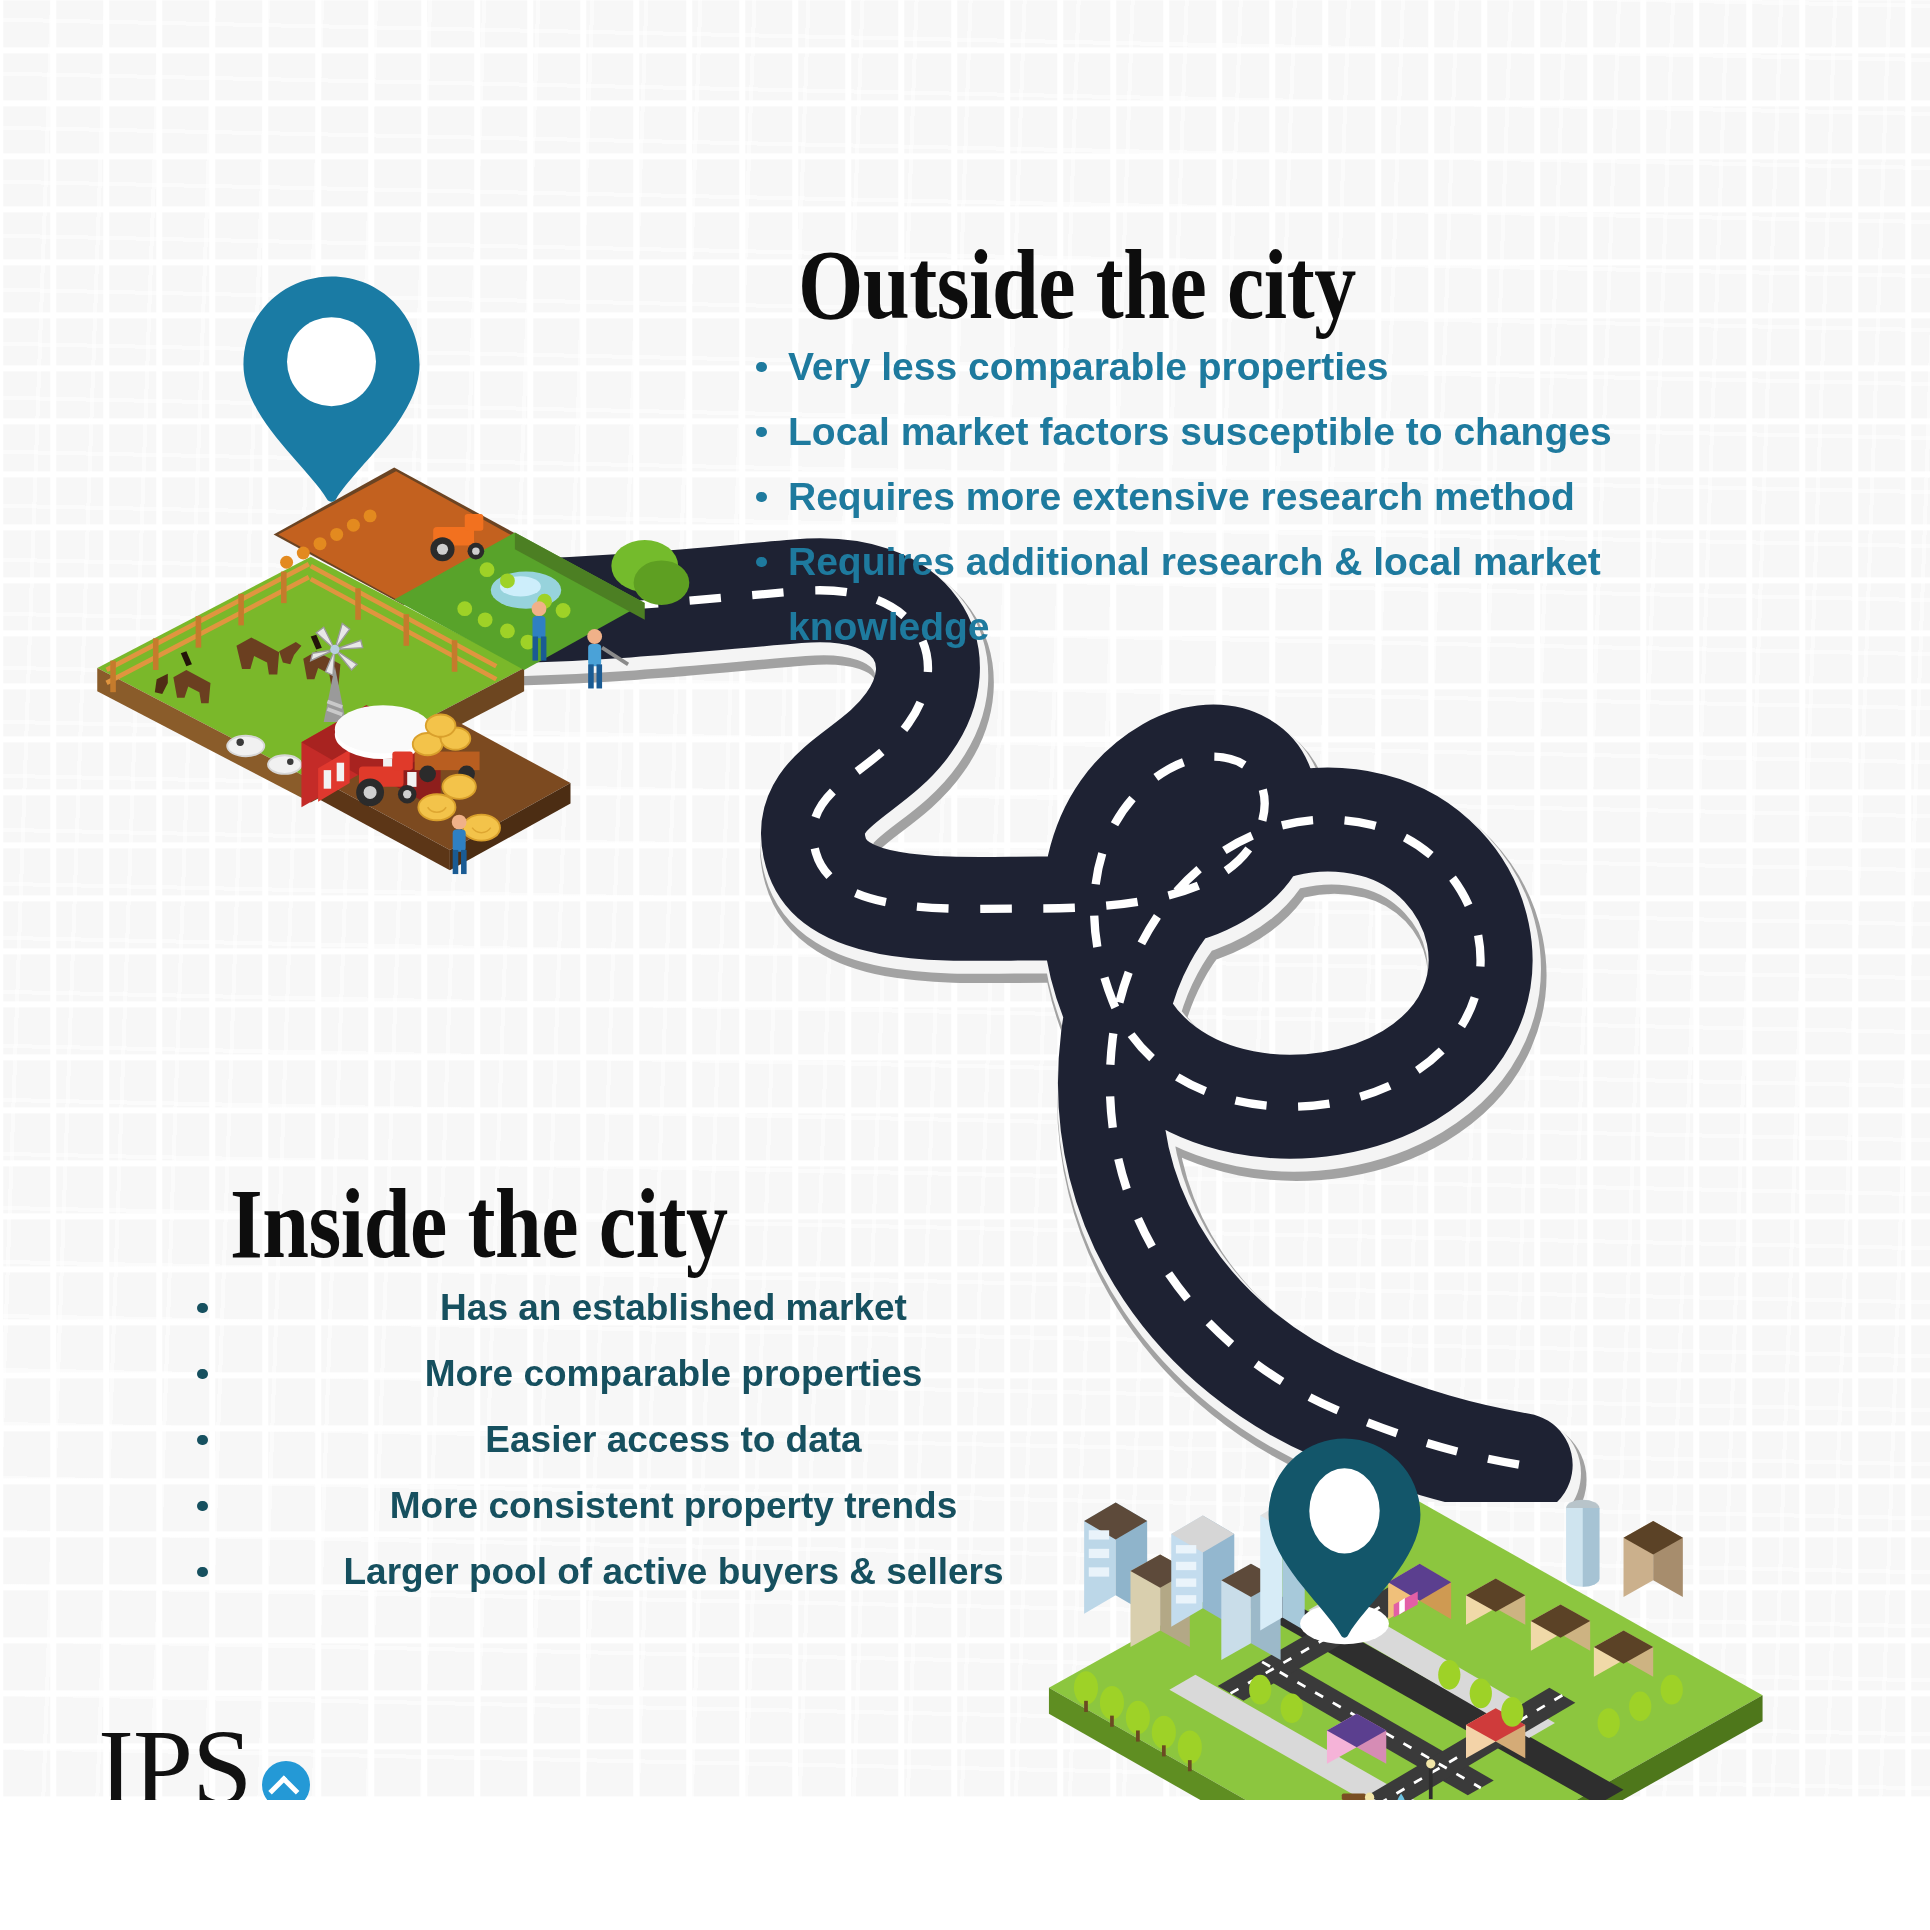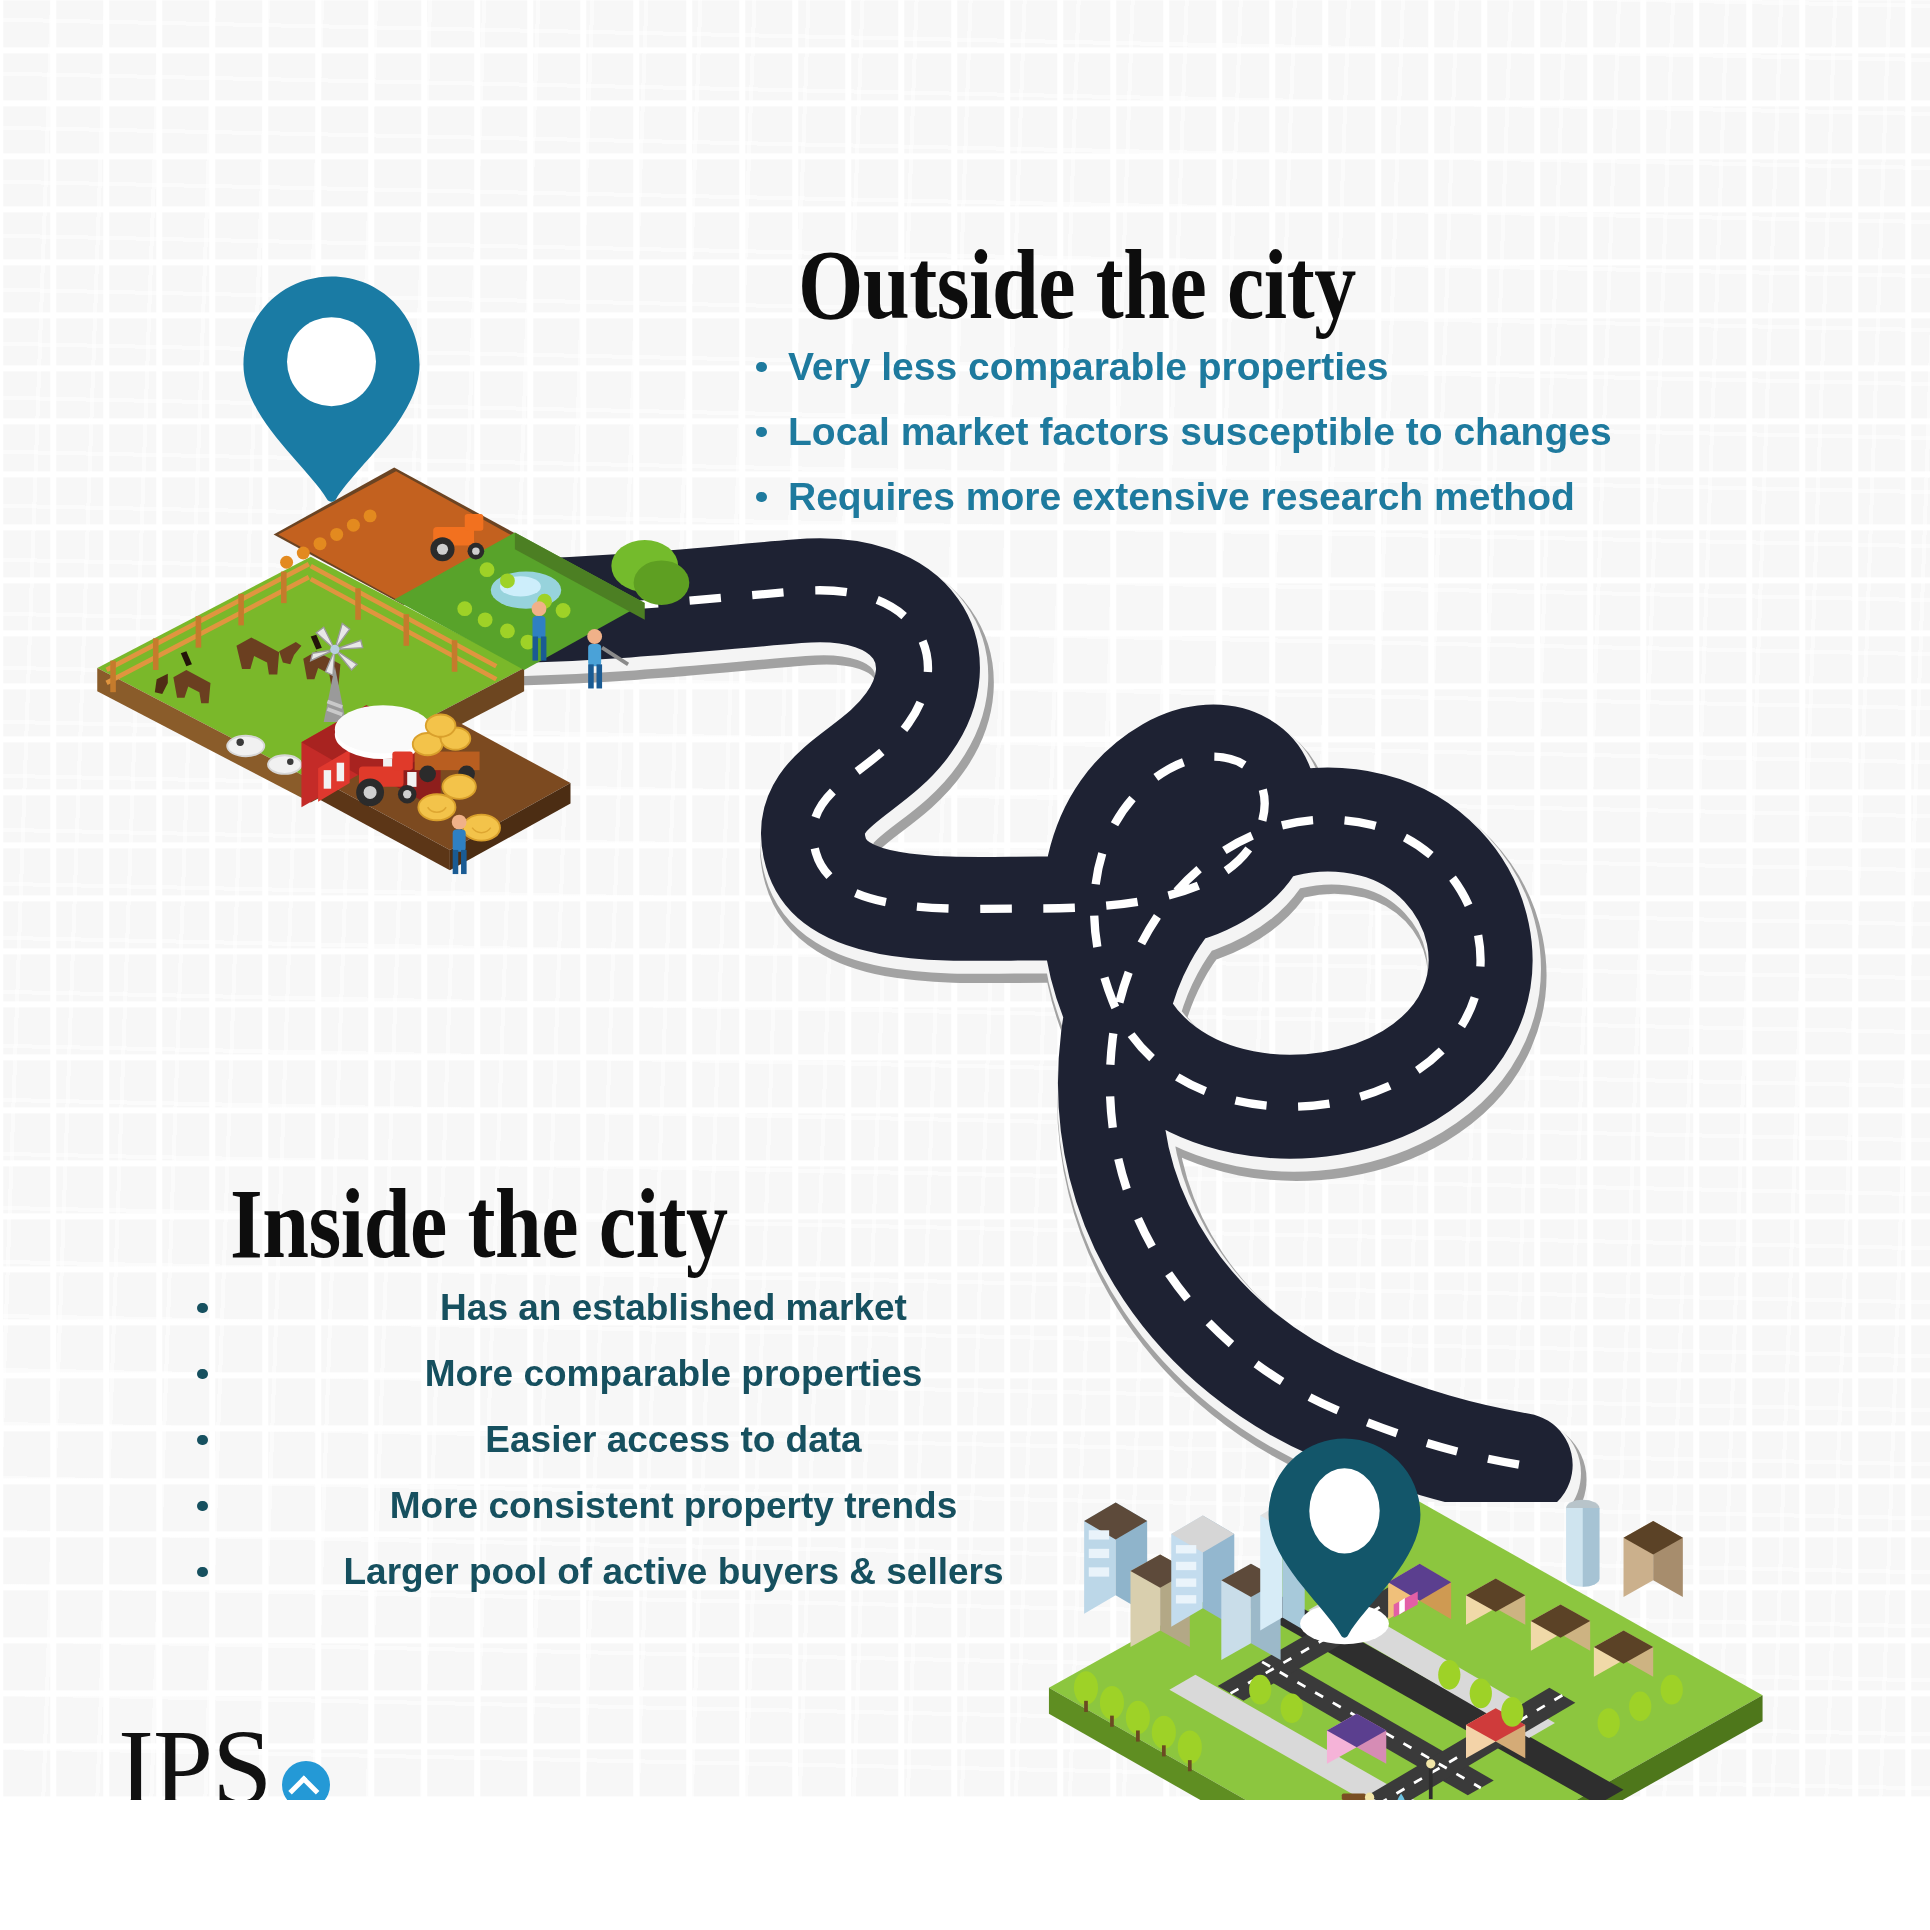--- a/index.html
+++ b/index.html
@@ -95,21 +95,21 @@
     color: #16505f;
     font-size: 37px;
     line-height: 66px;
     text-align: center;
   }
   #bullets-inside li::before { top: 28px; }
 
   
   #logo {
     position: absolute;
-    left: 118px;
+    left: 98px;
     top: 1722px;
     display: flex;
     align-items: flex-end;
   }
   #logo-text {
     font-family: "Liberation Serif", serif;
     font-size: 108px;
     font-weight: 400;
     color: #111111;
     letter-spacing: -0.9px;
@@ -527,20 +527,21 @@
              C112,186 172,138 172,88 C172,43 135,6 90,6 Z" fill="#13566a"></path>
     <ellipse cx="90" cy="84" rx="38" ry="46" fill="#ffffff"></ellipse>
   </svg>
 
   <h1 class="heading" id="heading-outside">Outside the city</h1>
 
   <ul class="bullets" id="bullets-outside">
     <li>Very less comparable properties</li>
     <li>Local market factors susceptible to changes</li>
     <li>Requires more extensive research method</li>
+    <li>Requires additional research &amp; local market knowledge</li>
   </ul>
 
   <h1 class="heading" id="heading-inside">Inside the city</h1>
 
   <ul class="bullets" id="bullets-inside">
     <li>Has an established market</li>
     <li>More comparable properties</li>
     <li>Easier access to data</li>
     <li>More consistent property trends</li>
     <li>Larger pool of active buyers &amp; sellers</li>

